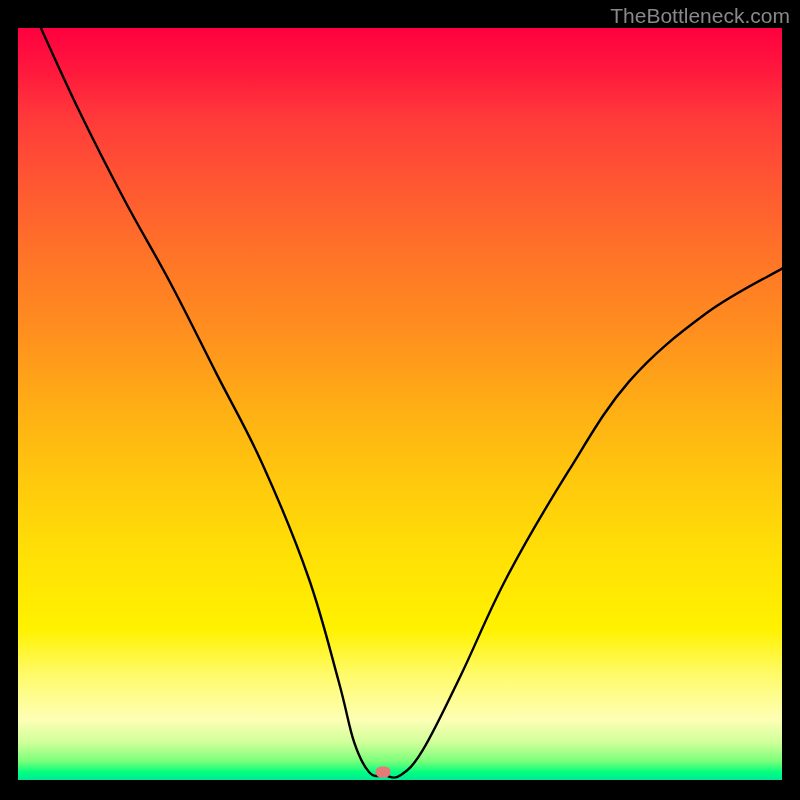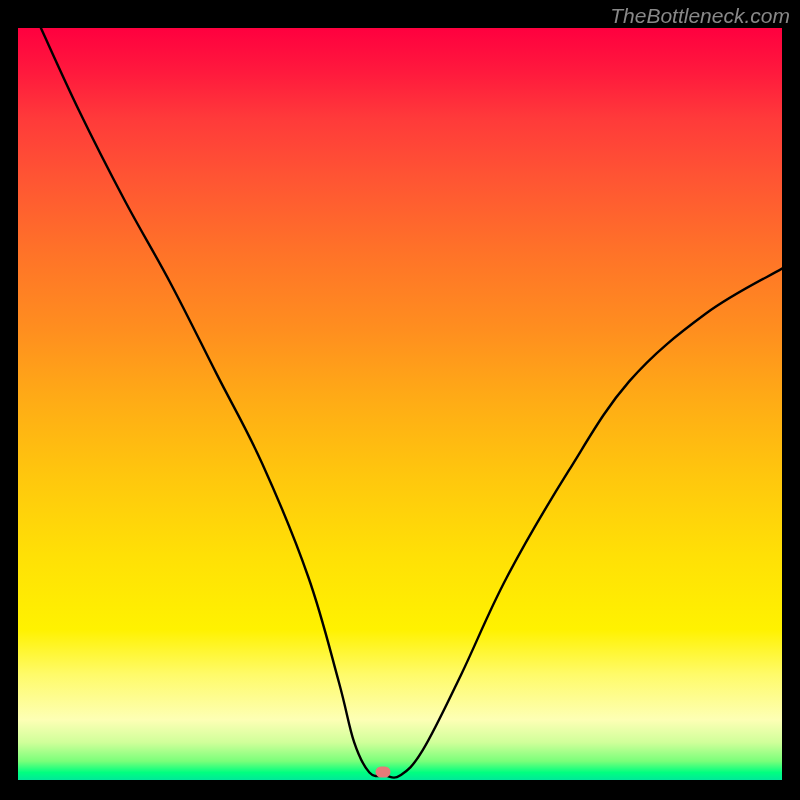--- a/index.html
+++ b/index.html
@@ -11,21 +11,20 @@
     overflow: hidden;
     font-family: Arial, Helvetica, sans-serif;
   }
   .attribution {
     position: absolute;
     top: 4px;
     right: 10px;
     color: #888;
     font-size: 21px;
     z-index: 10;
-    font-style: italic;
   }
   .plot-area {
     position: absolute;
     left: 18px;
     top: 28px;
     width: 764px;
     height: 752px;
     overflow: hidden;
   }
   .gradient-bg {

